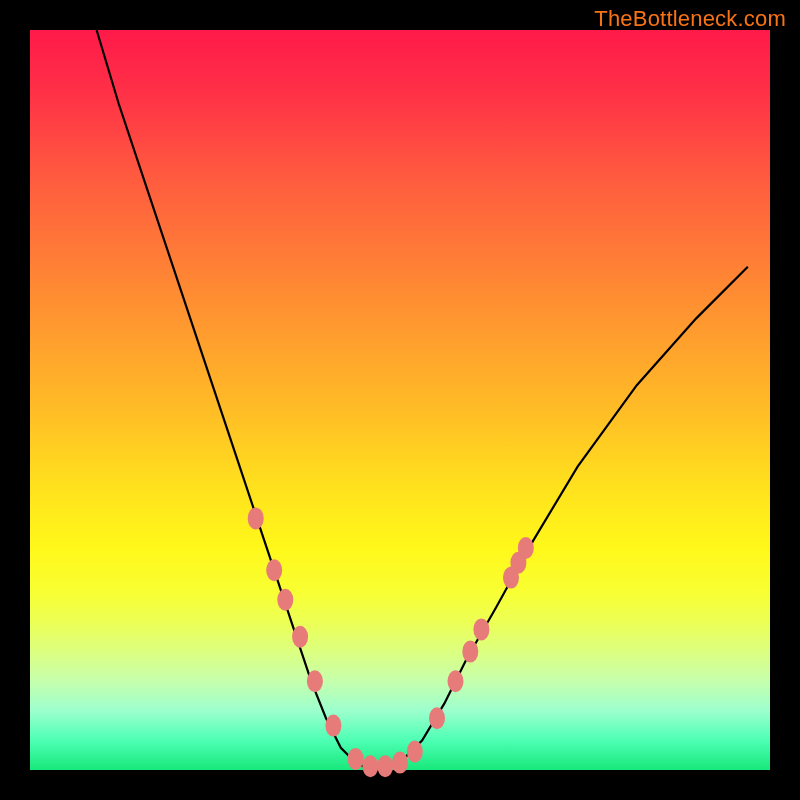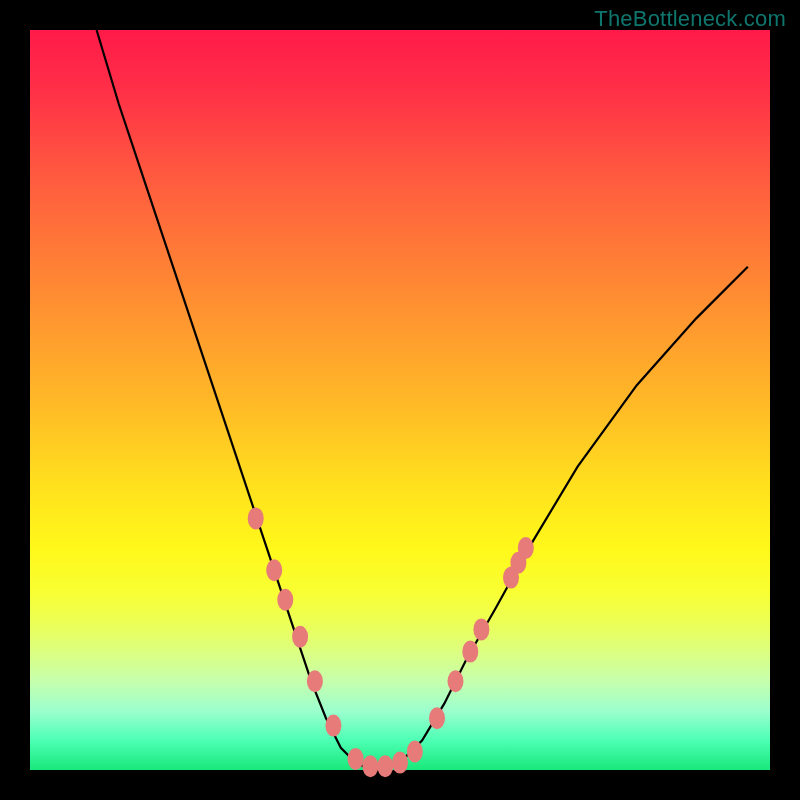--- a/index.html
+++ b/index.html
@@ -15,21 +15,21 @@
     position: absolute;
     top: 0;
     left: 0;
     width: 800px;
     height: 800px;
   }
   .watermark {
     position: absolute;
     top: 6px;
     right: 14px;
-    color: #0f766e;
+    color: #f97316;
     font-size: 22px;
     font-weight: 500;
     letter-spacing: 0.2px;
     z-index: 10;
   }
   svg {
     display: block;
   }
 </style>
 </head>

